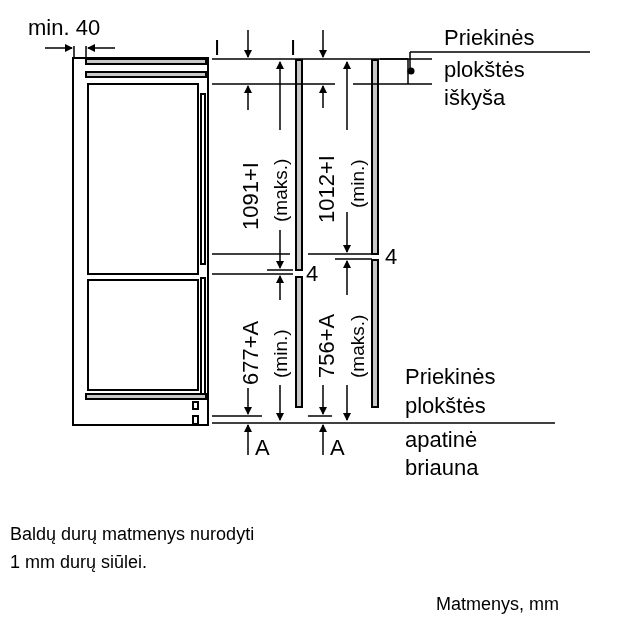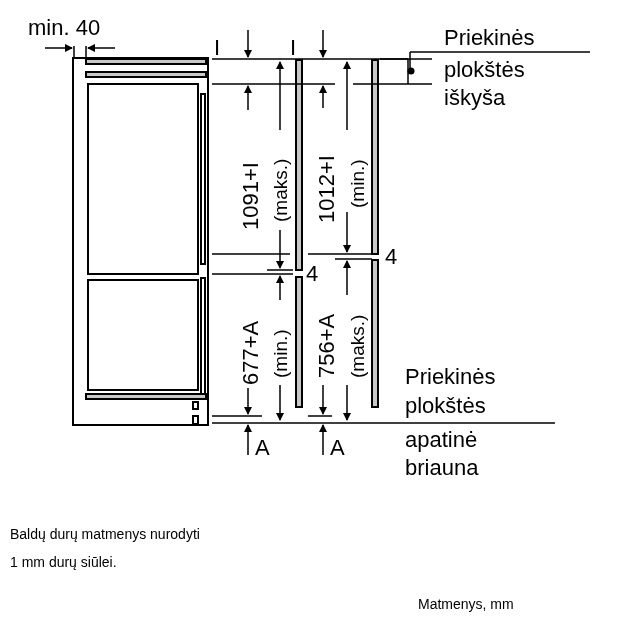--- a/index.html
+++ b/index.html
@@ -1,19 +1,19 @@
 <!DOCTYPE html>
 <html><head>
   <meta charset="utf-8">
   <style>
     html, body { margin:0; padding:0; background:#fff; }
     body { width:625px; height:625px; position:relative; overflow:hidden; font-family:"Liberation Sans", sans-serif; color:#000; }
     svg { position:absolute; left:0; top:0; }
     .t { font-family:"Liberation Sans", sans-serif; fill:#000; }
-    .note { position:absolute; font-size:14px; line-height:25px; white-space:nowrap; }
+    .note { position:absolute; font-size:18px; line-height:25px; white-space:nowrap; }
   </style>
 </head>
 <body>
 
 <svg width="625" height="625" viewBox="0 0 625 625">
   <defs>
     <marker id="ah" markerWidth="8" markerHeight="8" refX="7" refY="4" orient="auto" markerUnits="userSpaceOnUse">
       <path d="M0,0 L8,4 L0,8 z" fill="#000"></path>
     </marker>
   </defs>
@@ -117,13 +117,13 @@
   <text class="t" x="444" y="105" font-size="22">iškyša</text>
 
   <text class="t" x="405" y="384" font-size="22">Priekinės</text>
   <text class="t" x="405" y="413" font-size="22">plokštės</text>
   <text class="t" x="405" y="447" font-size="22">apatinė</text>
   <text class="t" x="405" y="475" font-size="22">briauna</text>
 </svg>
 
 <div class="note" style="left:10px; top:522px;">Baldų durų matmenys nurodyti</div>
 <div class="note" style="left:10px; top:550px;">1 mm durų siūlei.</div>
-<div class="note" style="left:418px; top:592px;">Matmenys, mm</div>
+<div class="note" style="left:436px; top:592px;">Matmenys, mm</div>
 
 </body></html>

